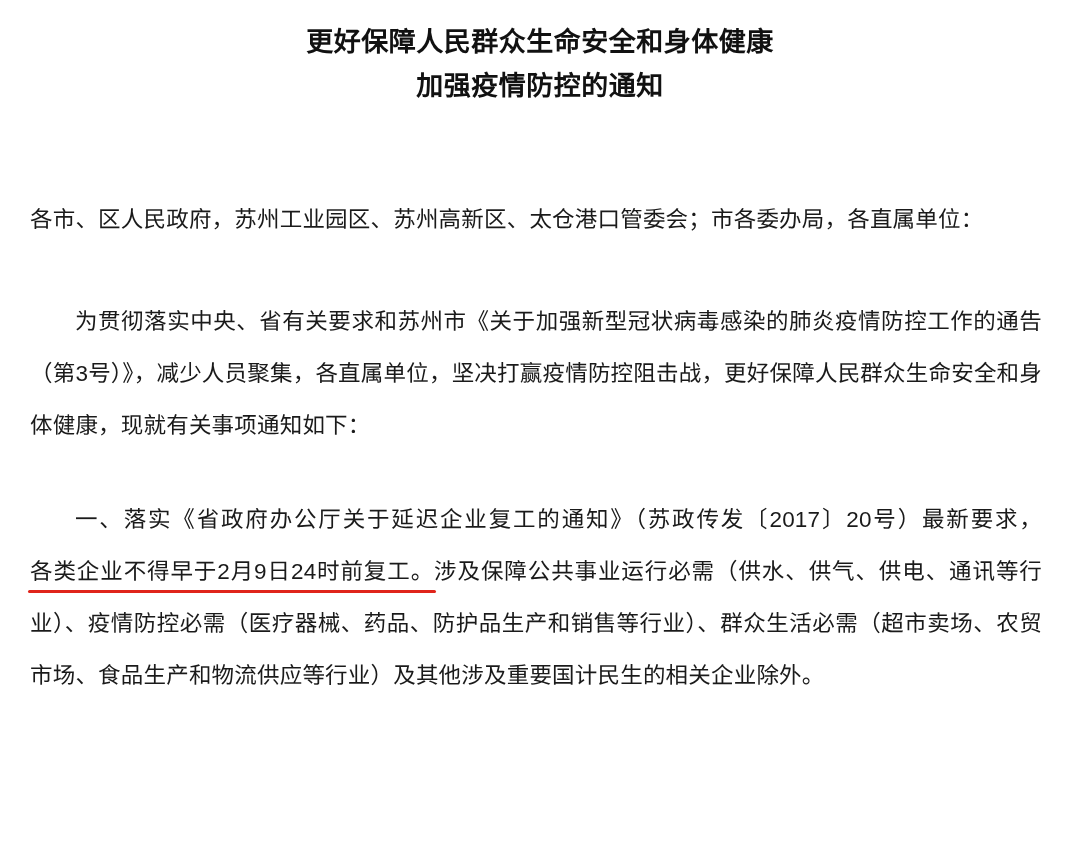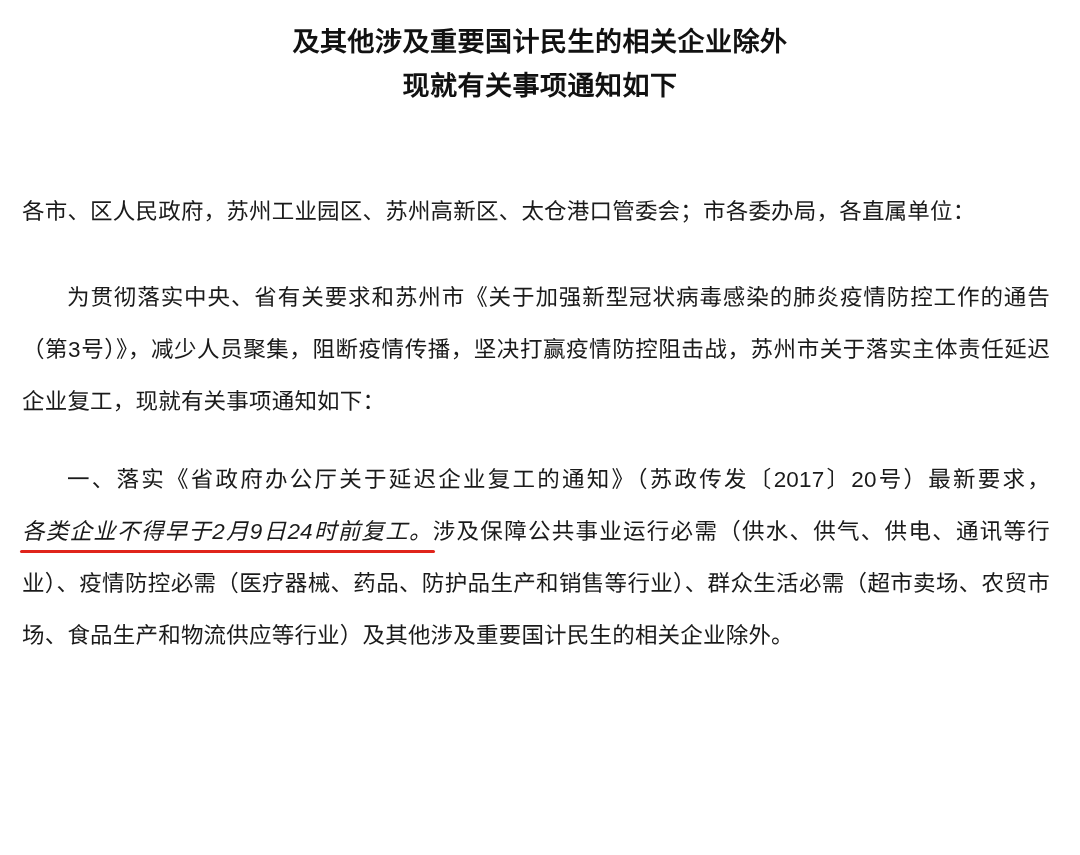--- a/index.html
+++ b/index.html
@@ -36,65 +36,64 @@
   .body-block {
     padding: 0 30px 0 22px;
   }
   .para {
     font-size: 22.5px;
     line-height: 52px;
     color: #1a1a1a;
     letter-spacing: 0.2px;
     text-align: justify;
     text-justify: inter-ideograph;
-    margin: 0;
+    margin: 8px;
   }
   .para.indent {
     text-indent: 2em;
   }
   .spacer-lg { height: 78px; }
   .spacer-md { height: 34px; }
   .spacer-sm { height: 26px; }
 
   
   .u-red {
     position: relative;
     white-space: nowrap;
-    font-style: italic;
   }
   .u-red::after {
     content: "";
     position: absolute;
     left: -2px;
     right: -2px;
     bottom: -9px;
     height: 3px;
     background: #e0241b;
     border-radius: 2px;
   }
 </style>
 </head>
 <body>
 
 <div class="page">
 
   <div class="doc-title">
-    <span class="title-line">及其他涉及重要国计民生的相关企业除外</span>
-    <span class="title-line">现就有关事项通知如下</span>
+    <span class="title-line">更好保障人民群众生命安全和身体健康</span>
+    <span class="title-line">加强疫情防控的通知</span>
   </div>
 
   <div class="spacer-lg"></div>
 
   <div class="body-block">
 
     <p class="para">各市、区人民政府，苏州工业园区、苏州高新区、太仓港口管委会；市各委办局，各直属单位：</p>
 
     <div class="spacer-md"></div>
 
-    <p class="para indent">为贯彻落实中央、省有关要求和苏州市《关于加强新型冠状病毒感染的肺炎疫情防控工作的通告（第3号）》，减少人员聚集，阻断疫情传播，坚决打赢疫情防控阻击战，苏州市关于落实主体责任延迟企业复工，现就有关事项通知如下：</p>
+    <p class="para indent">为贯彻落实中央、省有关要求和苏州市《关于加强新型冠状病毒感染的肺炎疫情防控工作的通告（第3号）》，减少人员聚集，各直属单位，坚决打赢疫情防控阻击战，更好保障人民群众生命安全和身体健康，现就有关事项通知如下：</p>
 
     <div class="spacer-sm"></div>
 
     <p class="para indent"><span>一、落实《省政府办公厅关于延迟企业复工的通知》（苏政传发〔2017〕20号）最新要求，</span><span class="u-red">各类企业不得早于2月9日24时前复工。</span><span>涉及保障公共事业运行必需（供水、供气、供电、通讯等行业）、疫情防控必需（医疗器械、药品、防护品生产和销售等行业）、群众生活必需（超市卖场、农贸市场、食品生产和物流供应等行业）及其他涉及重要国计民生的相关企业除外。</span></p>
 
     <div class="spacer-sm"></div>
 
 
   </div>
 </div>

